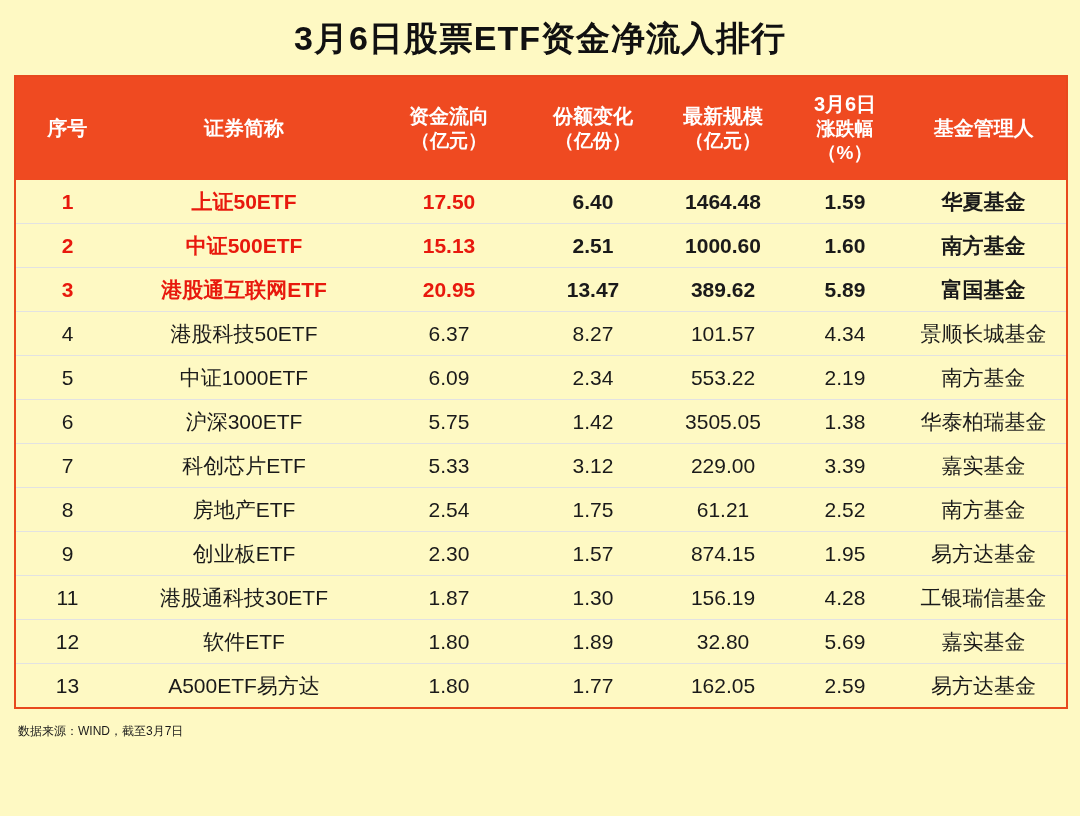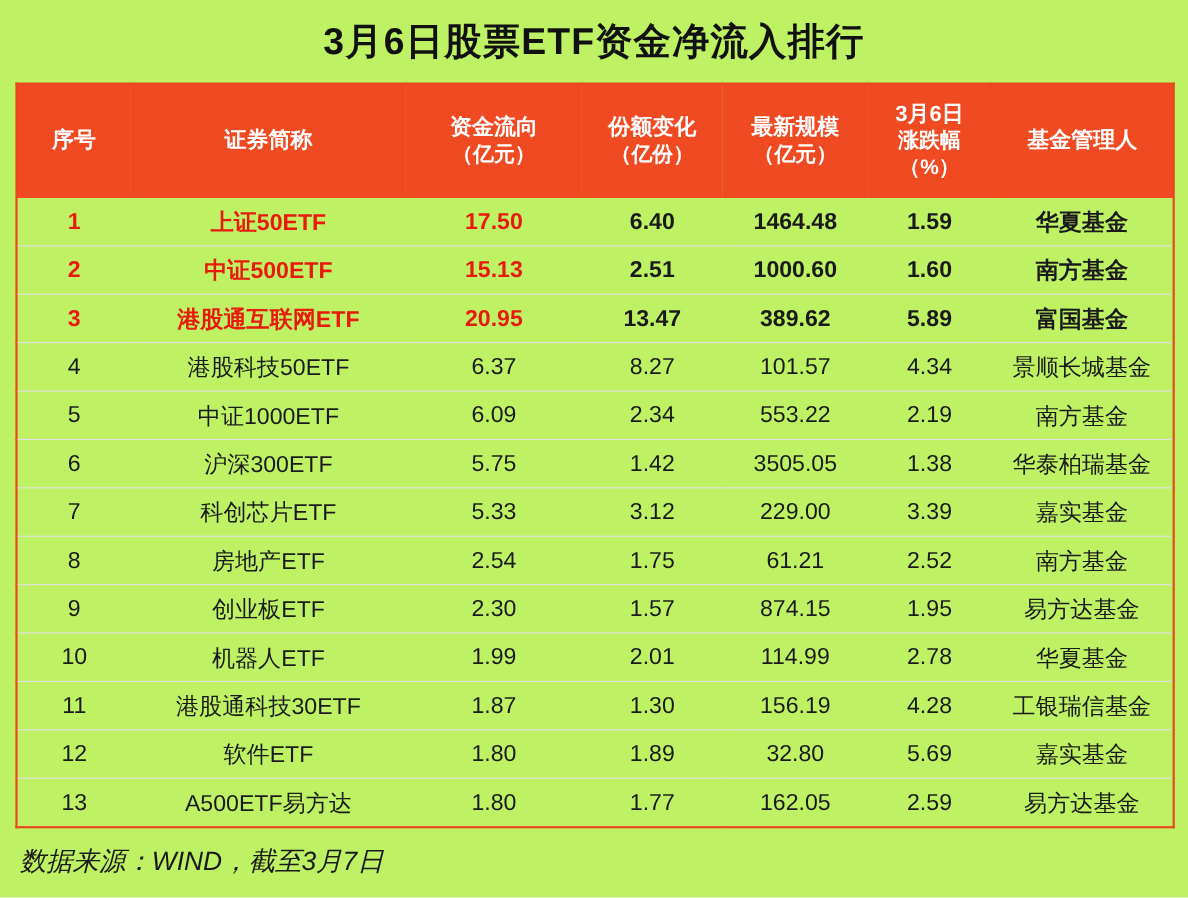--- a/index.html
+++ b/index.html
@@ -8,21 +8,21 @@
     padding: 0;
     width: 1080px;
     height: 816px;
     background: #ffffff;
     font-family: "Liberation Sans", sans-serif;
   }
   #page {
     position: relative;
     width: 1080px;
     height: 816px;
-    background: #bef264;
+    background: #fef9c3;
     padding: 0 14px;
   }
   .title {
     text-align: center;
     font-size: 34px;
     font-weight: bold;
     color: #111111;
     letter-spacing: 1px;
     padding: 18px 0 16px 0;
     line-height: 1.2;
@@ -75,22 +75,21 @@
   tbody tr.highlight td {
     color: #e8190d;
     font-weight: bold;
   }
   tbody tr.highlight td.plain {
     color: #1a1a1a;
     font-weight: bold;
   }
   .source {
     margin-top: 14px;
-    font-size: 24px;
-    font-style: italic;
+    font-size: 12px;
     color: #1a1a1a;
     padding-left: 4px;
   }
 </style>
 </head>
 <body>
 
 <div id="page">
 
   <div class="title">3月6日股票ETF资金净流入排行</div>
@@ -211,29 +210,20 @@
         <tr>
           <td>9</td>
           <td>创业板ETF</td>
           <td>2.30</td>
           <td class="plain">1.57</td>
           <td class="plain">874.15</td>
           <td class="plain">1.95</td>
           <td class="plain">易方达基金</td>
         </tr>
         <tr>
-          <td>10</td>
-          <td>机器人ETF</td>
-          <td>1.99</td>
-          <td class="plain">2.01</td>
-          <td class="plain">114.99</td>
-          <td class="plain">2.78</td>
-          <td class="plain">华夏基金</td>
-        </tr>
-        <tr>
           <td>11</td>
           <td>港股通科技30ETF</td>
           <td>1.87</td>
           <td class="plain">1.30</td>
           <td class="plain">156.19</td>
           <td class="plain">4.28</td>
           <td class="plain">工银瑞信基金</td>
         </tr>
         <tr>
           <td>12</td>

